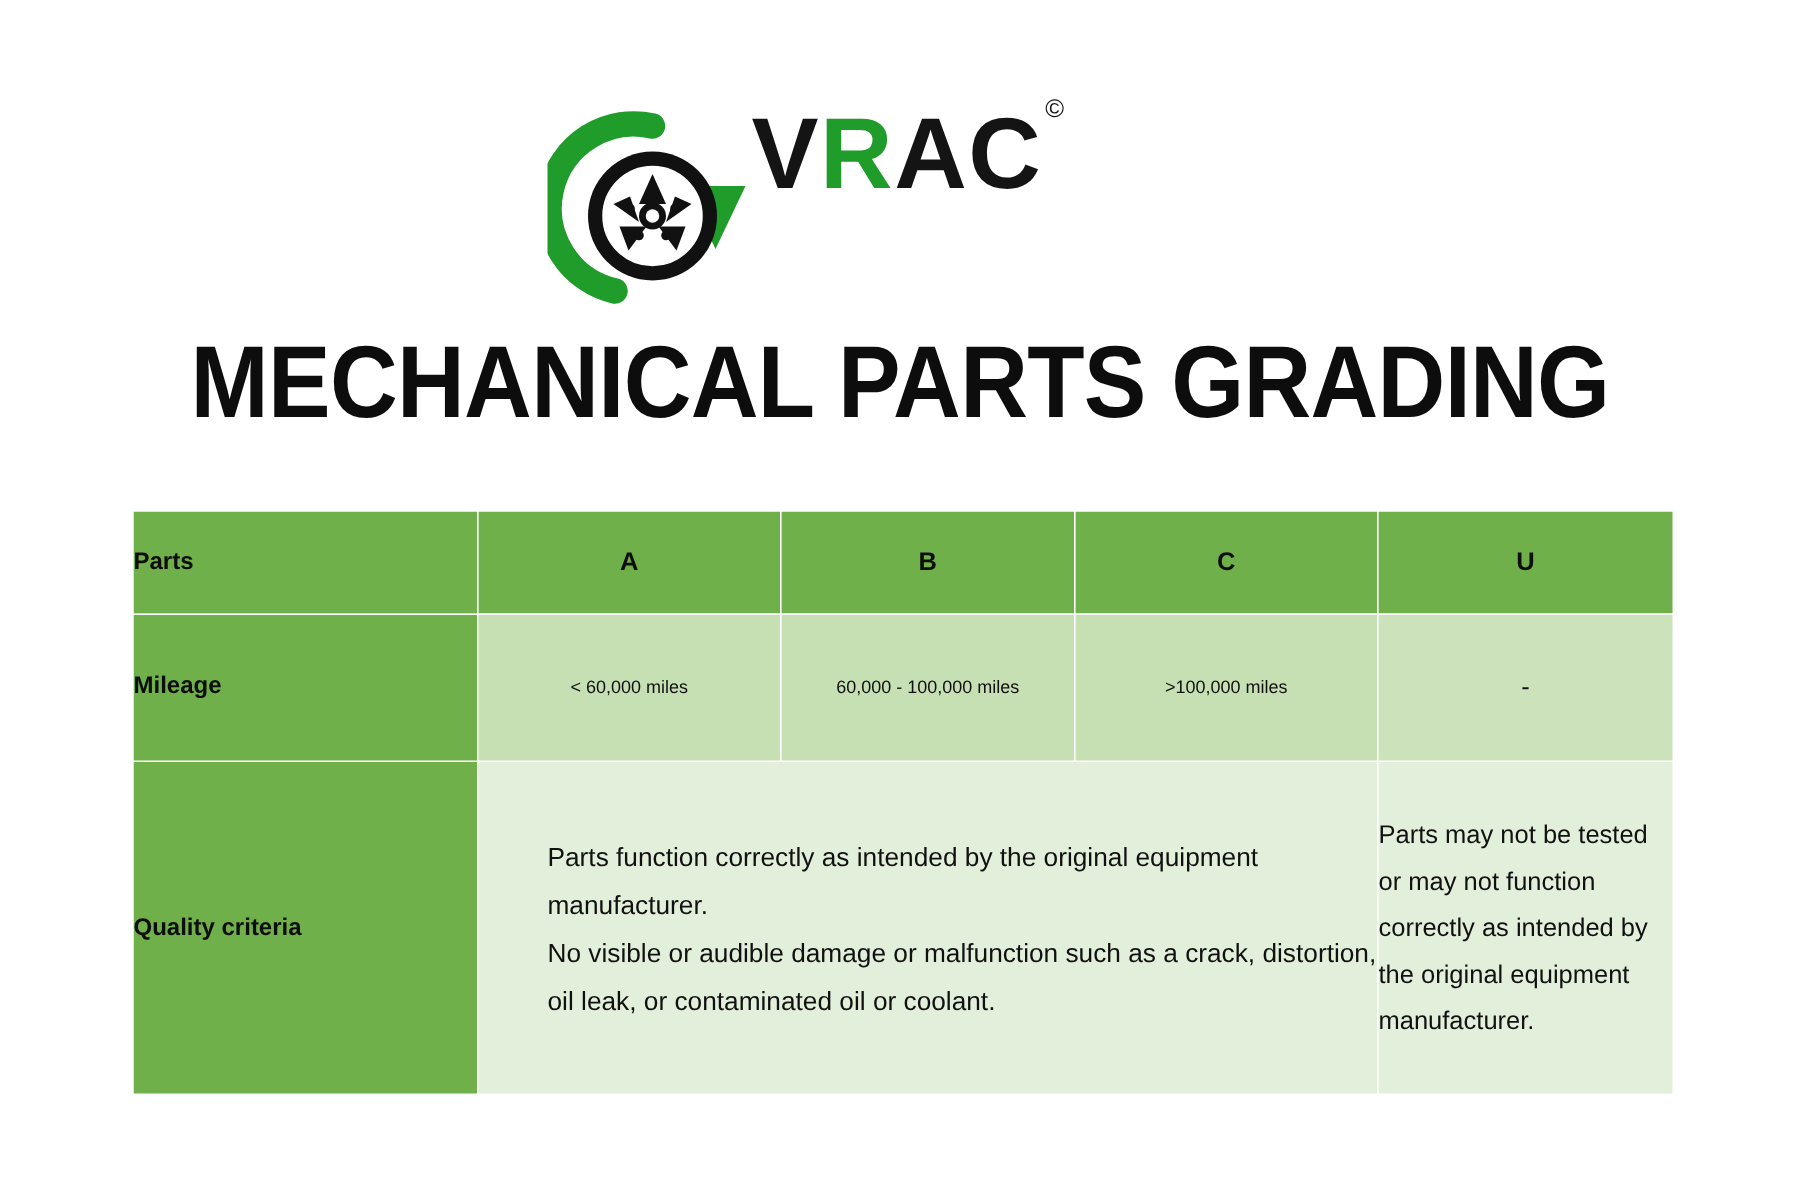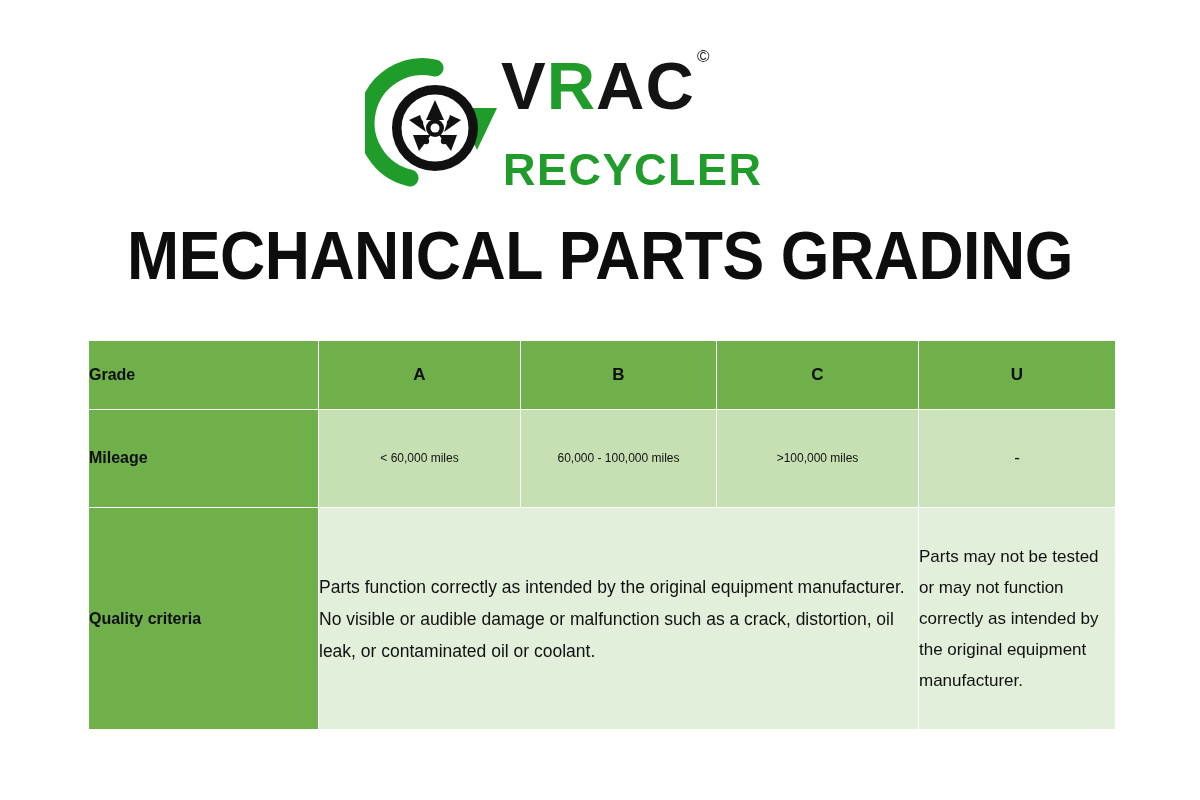--- a/index.html
+++ b/index.html
@@ -14,21 +14,21 @@
 
   
   #logo-block{
     position:absolute;
     left:0; top:48px;
     width:1200px;
     height:150px;
   }
   .logo-inner{
     width:470px;
-    margin:0 auto;
+    margin:16px auto;
     position:relative;
     height:150px;
   }
   #logo-mark{
     position:absolute;
     left:0; top:6px;
     width:140px; height:140px;
   }
   #logo-wordmark{
     position:absolute;
@@ -147,21 +147,21 @@
   }
   .c-quality{
     background:#E2EFDA;
     color:#111111;
     font-size:17.5px;
     line-height:32px;
     text-align:left;
     padding:0 14px 0 18px;
     vertical-align:middle;
   }
-  .c-quality p{margin:0;}
+  .c-quality p{margin:0;padding-left:46px;}
   .c-quality p + p{}
   .c-quality-u{
     background:#E2EFDA;
     color:#111111;
     font-size:17px;
     line-height:31px;
     text-align:left;
     padding:0 12px 0 14px;
     vertical-align:top;
     padding-top:10px;
@@ -201,39 +201,38 @@
           <circle cx="85" cy="69" r="3.2"></circle>
           <circle cx="79" cy="87" r="3.2"></circle>
           <circle cx="61" cy="87" r="3.2"></circle>
           <circle cx="55" cy="69" r="3.2"></circle>
         </g>
       </svg>
     </div>
 
     <div id="logo-wordmark">
       <div class="wm-line1"><span>V</span><span class="grn">R</span><span>AC</span><span class="wm-copy">©</span></div>
-      <div class="wm-line3">RECYCLER</div>
     </div>
 
   </div>
 </div>
 
 <div id="page-title">MECHANICAL PARTS GRADING</div>
 
 <table id="grading-table">
   <colgroup>
     <col style="width:230px">
     <col style="width:202px">
     <col style="width:196px">
     <col style="width:202px">
     <col style="width:197px">
   </colgroup>
   <tbody>
     <tr style="height:68px">
-      <td class="c-head c-head-label">Grade</td>
+      <td class="c-head c-head-label">Parts</td>
       <td class="c-head c-head-grade">A</td>
       <td class="c-head c-head-grade">B</td>
       <td class="c-head c-head-grade">C</td>
       <td class="c-head c-head-grade">U</td>
     </tr>
 
     <tr style="height:98px">
       <td class="c-rowlabel">Mileage</td>
       <td class="c-mileage">&lt; 60,000 miles</td>
       <td class="c-mileage">60,000 - 100,000 miles</td>

